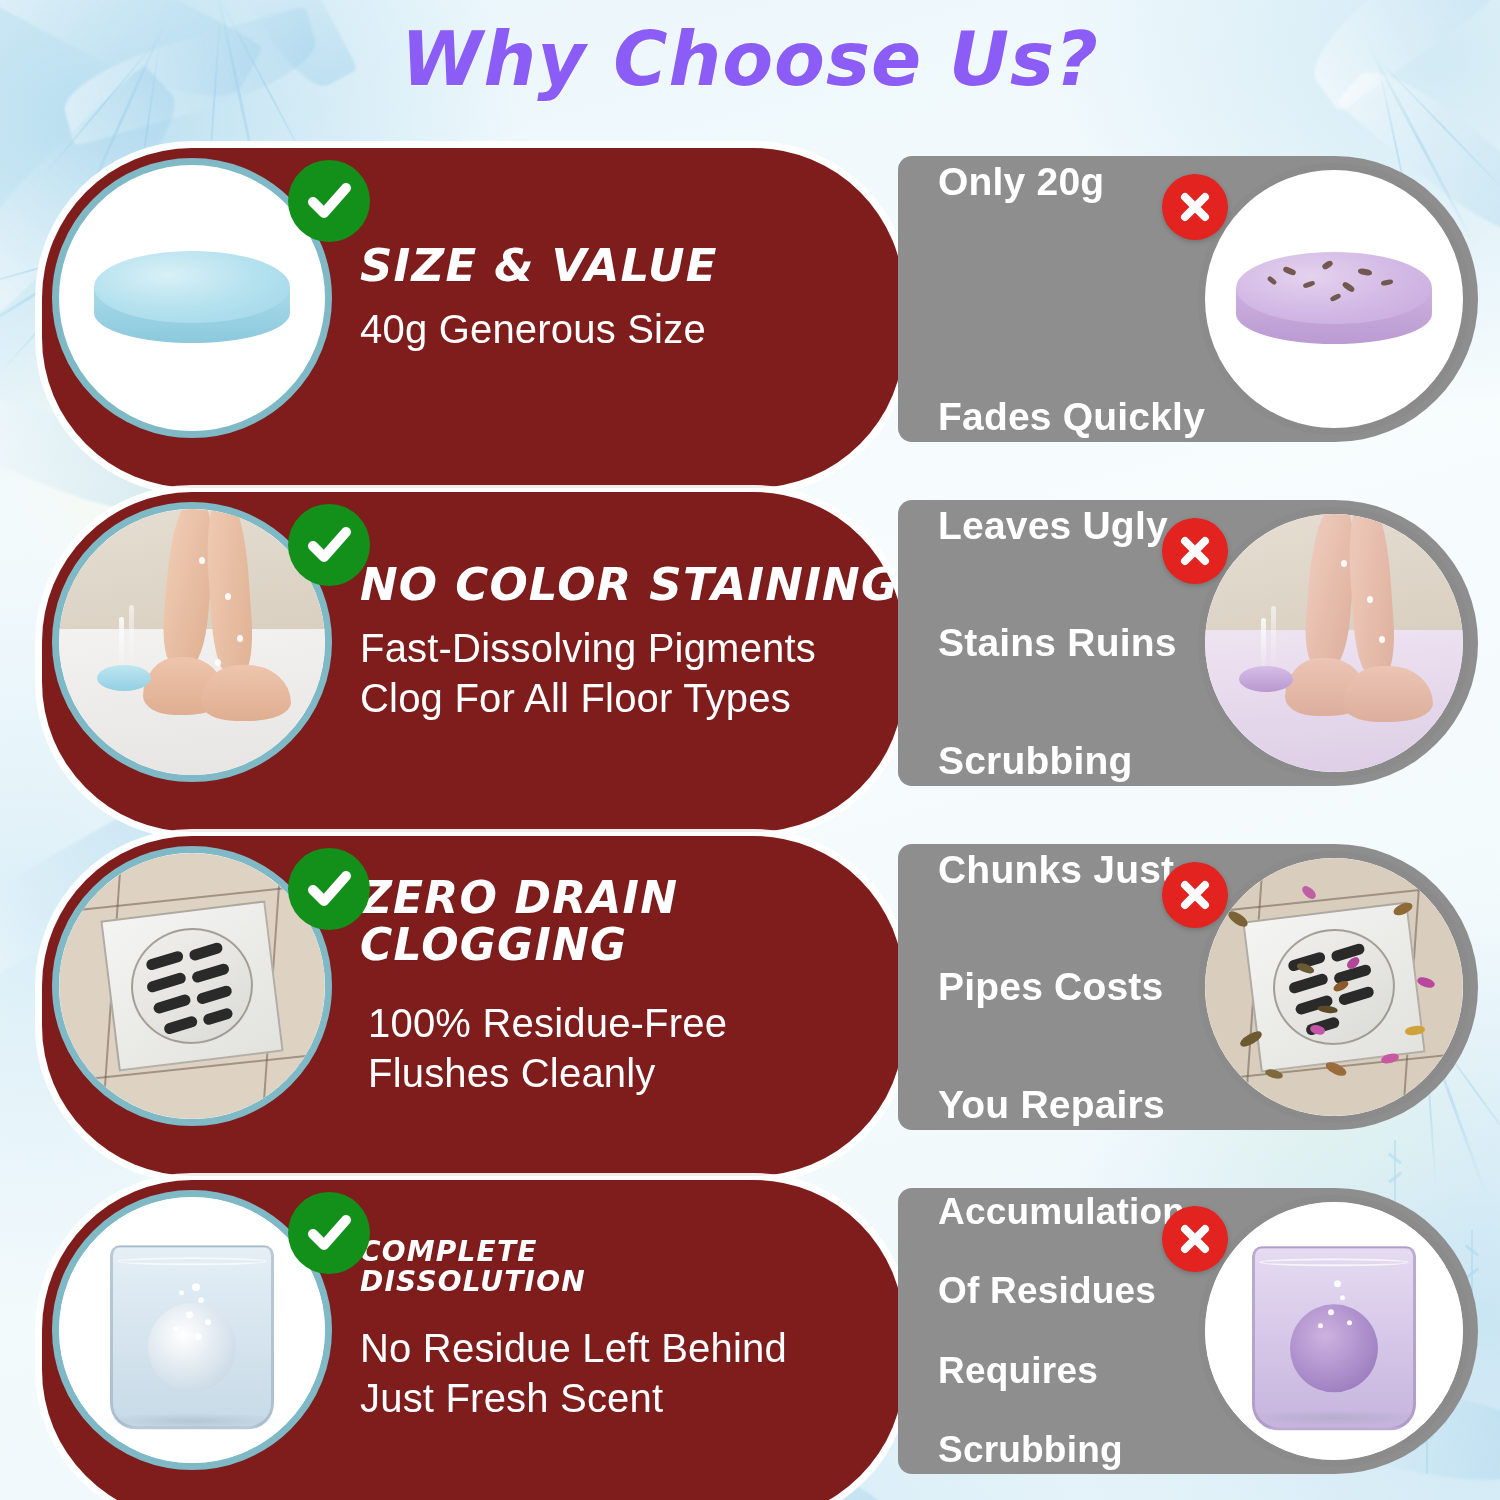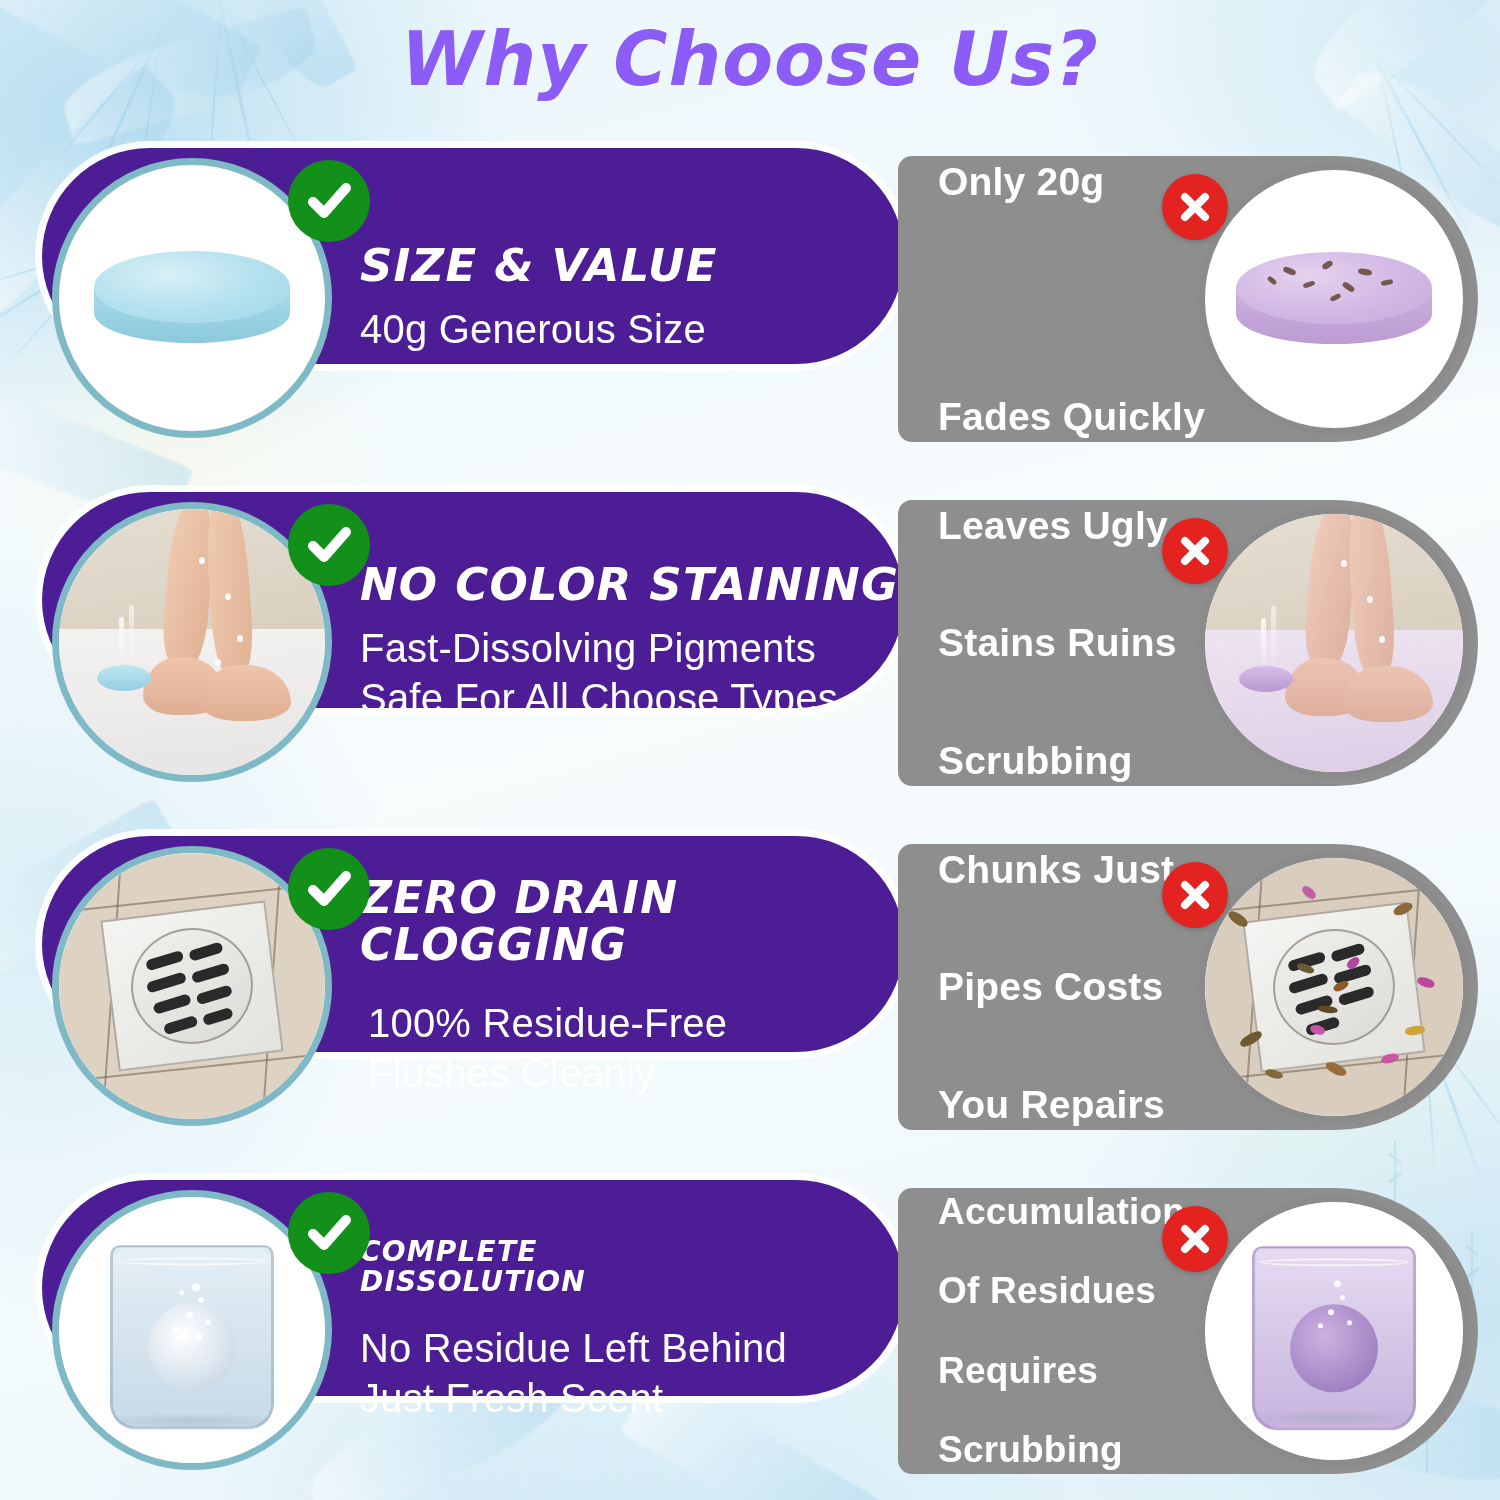--- a/index.html
+++ b/index.html
@@ -92,22 +92,22 @@
   
   .row { position: absolute; left: 0; width: 1500px; }
   .row-1 { top: 148px;  height: 300px; }
   .row-2 { top: 492px;  height: 300px; }
   .row-3 { top: 836px;  height: 300px; }
   .row-4 { top: 1180px; height: 300px; }
 
   
   .pos-card {
     position: absolute; left: 42px; top: 0;
-    width: 862px; height: 216px;
-    background: #4c1d95;
+    width: 862px; height: 340px;
+    background: #7f1d1d;
     border-radius: 150px;
     box-shadow: 0 0 0 7px rgba(255,255,255,.92);
   }
   
   .neg-card {
     position: absolute; left: 898px; top: 8px;
     width: 580px; height: 286px;
     background: #8e8e8e;
     border-radius: 14px 143px 143px 14px;
   }
@@ -394,21 +394,21 @@
       </div>
       <div class="badge badge-check">
         <svg width="50" height="50" viewBox="0 0 50 50" aria-hidden="true">
           <path d="M9 26 L20 37 L42 12" fill="none" stroke="#fff" stroke-width="10" stroke-linecap="round" stroke-linejoin="round"></path>
         </svg>
       </div>
       <div class="pos-text">
         <div class="pos-head">NO COLOR STAINING</div>
         <div class="pos-body">
           <div>Fast-Dissolving Pigments</div>
-          <div>Safe For All Choose Types</div>
+          <div>Clog For All Floor Types</div>
         </div>
       </div>
     </div>
 
     <div class="neg-card">
       <div class="neg-text">
         <div>Leaves Ugly</div>
         <div>Stains Ruins</div>
         <div>Scrubbing</div>
       </div>

